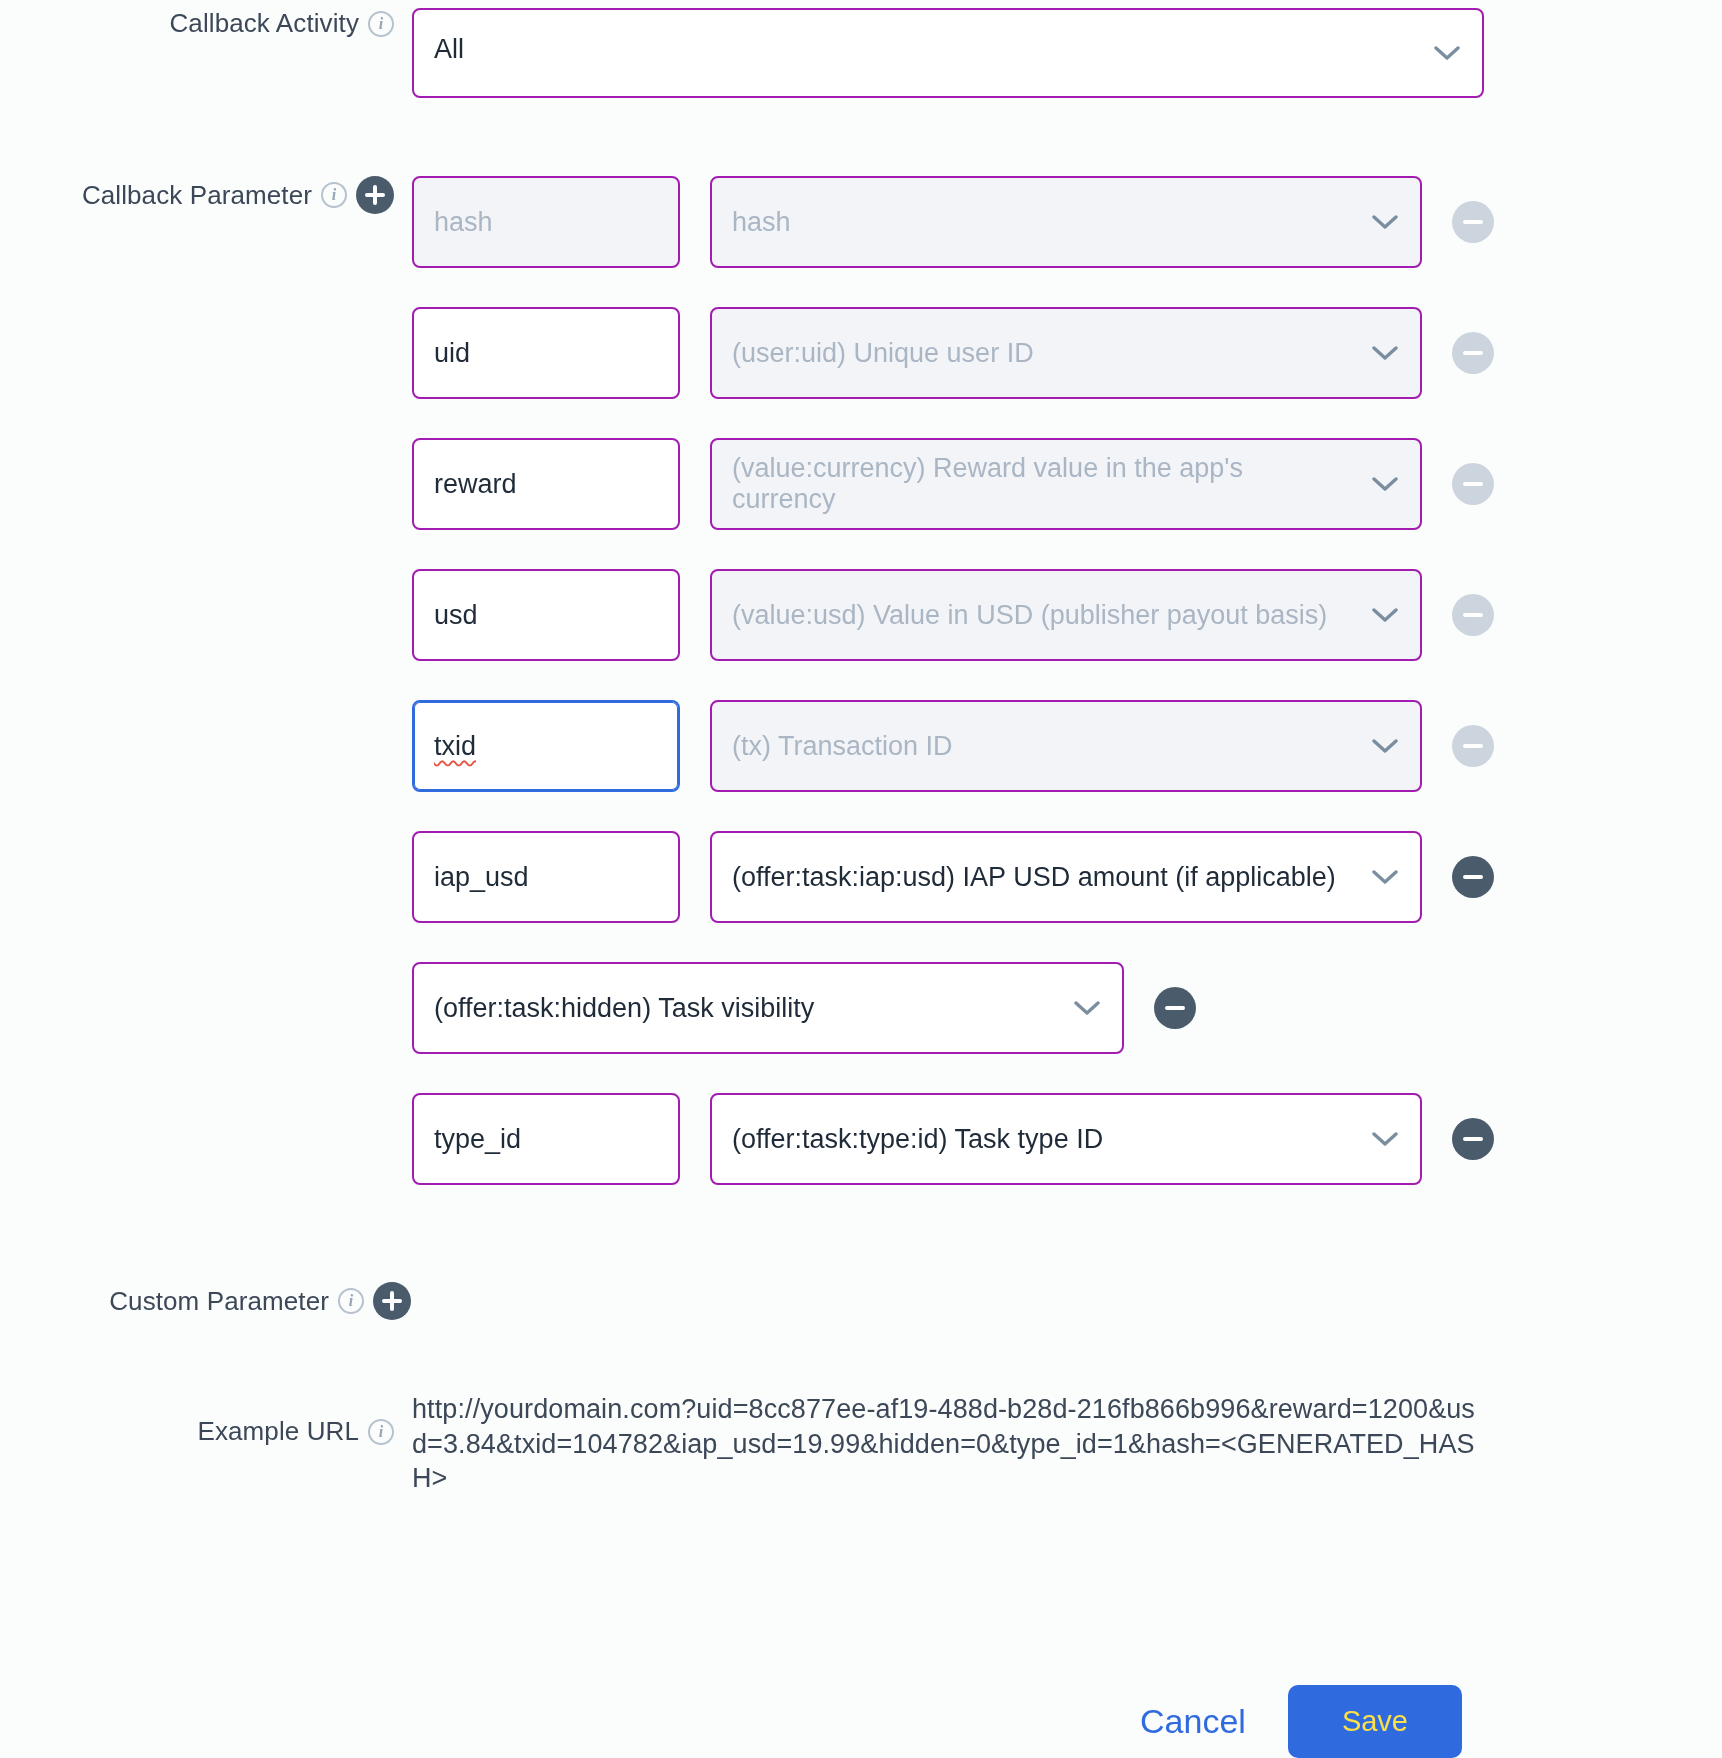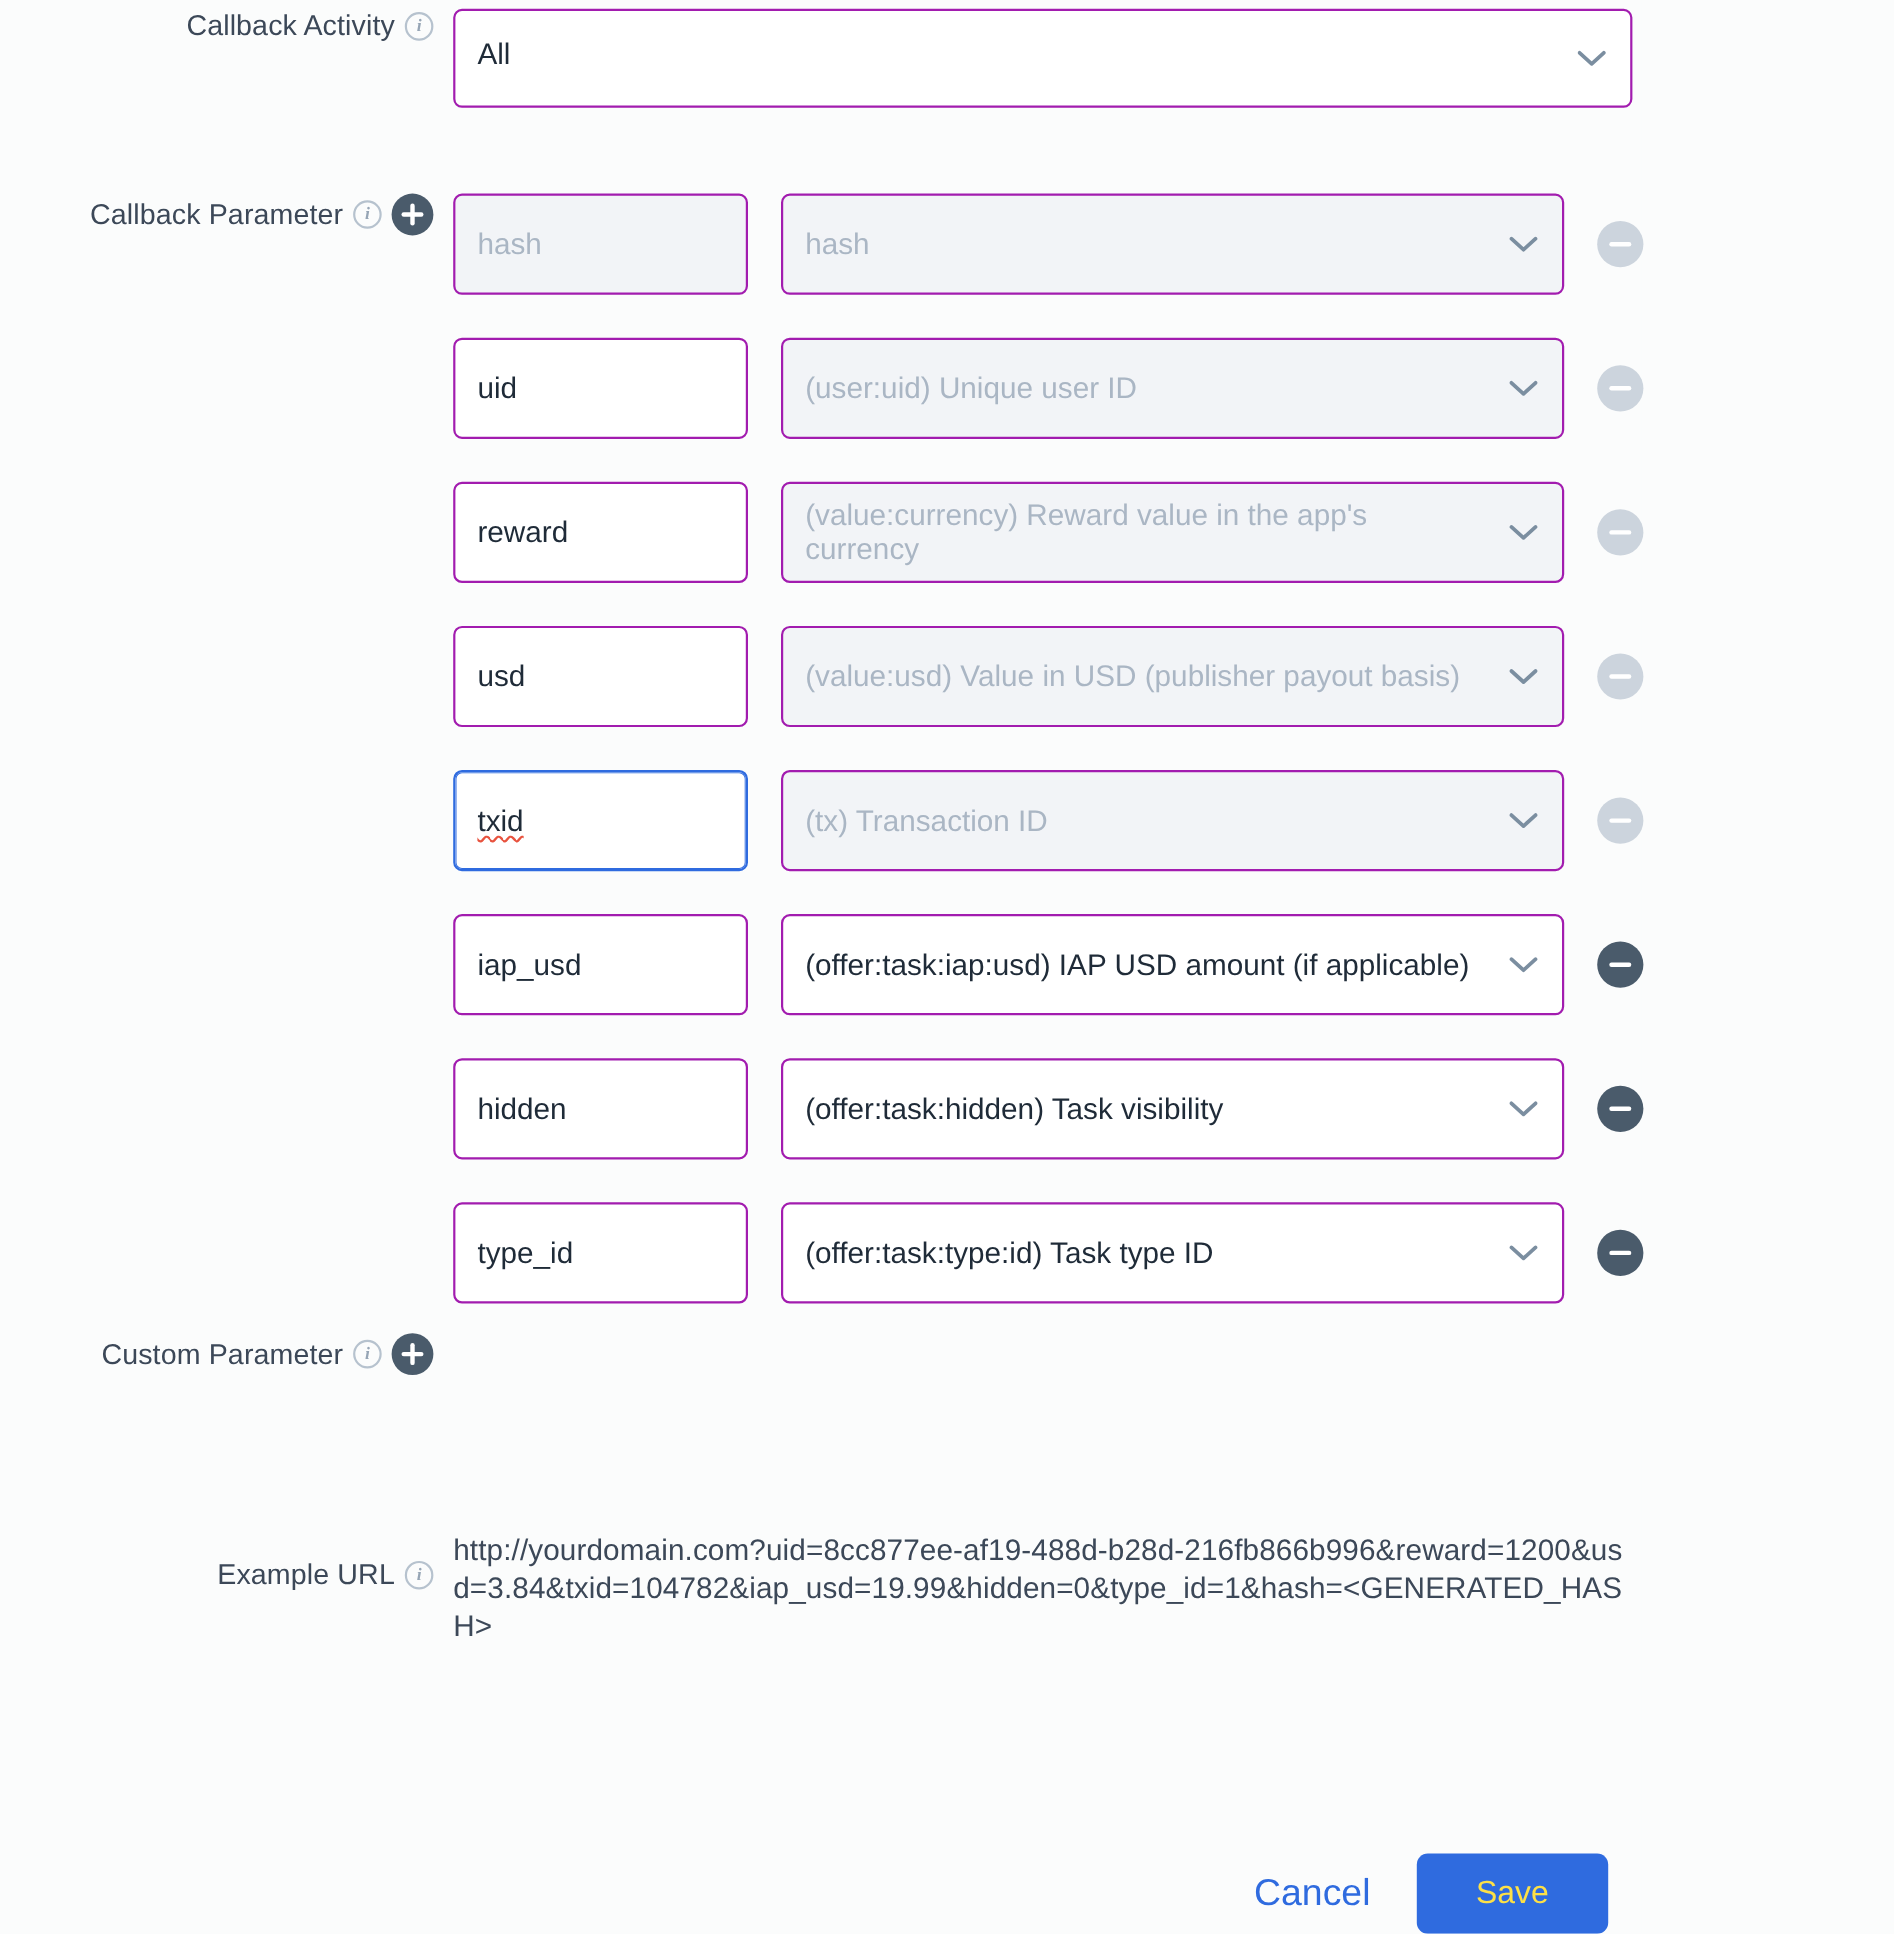--- a/index.html
+++ b/index.html
@@ -316,23 +316,20 @@
               <svg width="26" height="16" viewBox="0 0 26 16">
                 <path d="M2 3 L13 13 L24 3" fill="none" stroke="#7b8ea0" stroke-width="3.4" stroke-linecap="round" stroke-linejoin="round"></path>
               </svg>
             </span>
           </div>
           <button class="minus-btn enabled"></button>
         </div>
       </div>
       <div class="form-row" style="top: 962px; left: 412px;">
         <div class="row-fields">
-          <div class="text-box param-name-input">
-            <span class="txt">hidden</span>
-          </div>
           <div class="select-box param-value-select">
             <span class="sel-text">(offer:task:hidden) Task visibility</span>
             <span class="chev">
               <svg width="26" height="16" viewBox="0 0 26 16">
                 <path d="M2 3 L13 13 L24 3" fill="none" stroke="#7b8ea0" stroke-width="3.4" stroke-linecap="round" stroke-linejoin="round"></path>
               </svg>
             </span>
           </div>
           <button class="minus-btn enabled"></button>
         </div>
@@ -348,21 +345,21 @@
               <svg width="26" height="16" viewBox="0 0 26 16">
                 <path d="M2 3 L13 13 L24 3" fill="none" stroke="#7b8ea0" stroke-width="3.4" stroke-linecap="round" stroke-linejoin="round"></path>
               </svg>
             </span>
           </div>
           <button class="minus-btn enabled"></button>
         </div>
       </div>
     </div>
 
-  <div class="form-row" style="top:1212px;">
+  <div class="form-row" style="top:1282px;margin-left:17px;">
     <div class="label-col">
       <span class="field-label">Custom Parameter</span>
       <span class="info-icon">i</span>
       <button class="plus-btn"></button>
     </div>
   </div>
 
   <div class="form-row" style="top:1392px;">
     <div class="label-col" style="align-items:flex-start;padding-top:24px;">
       <span class="field-label">Example URL</span>

